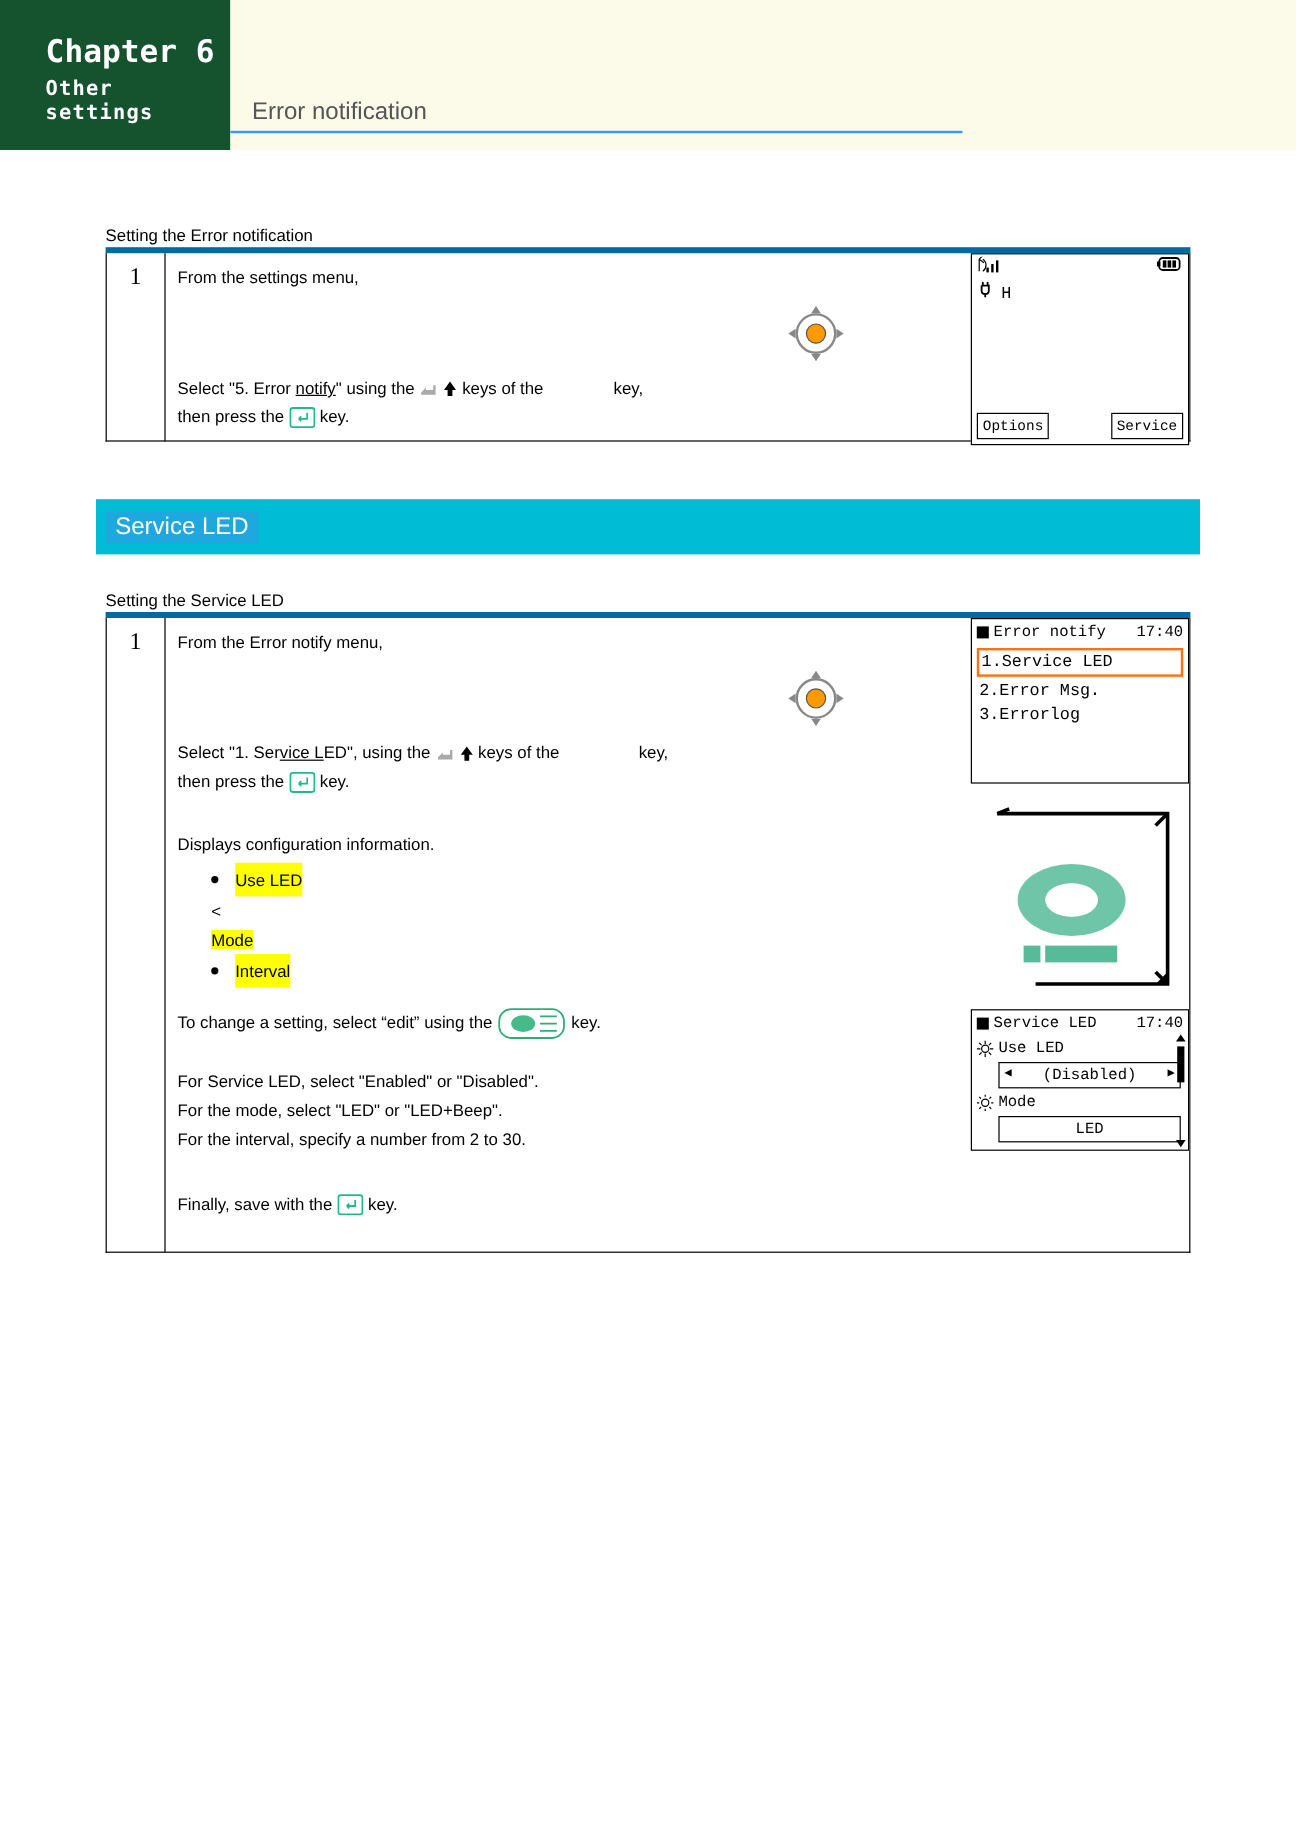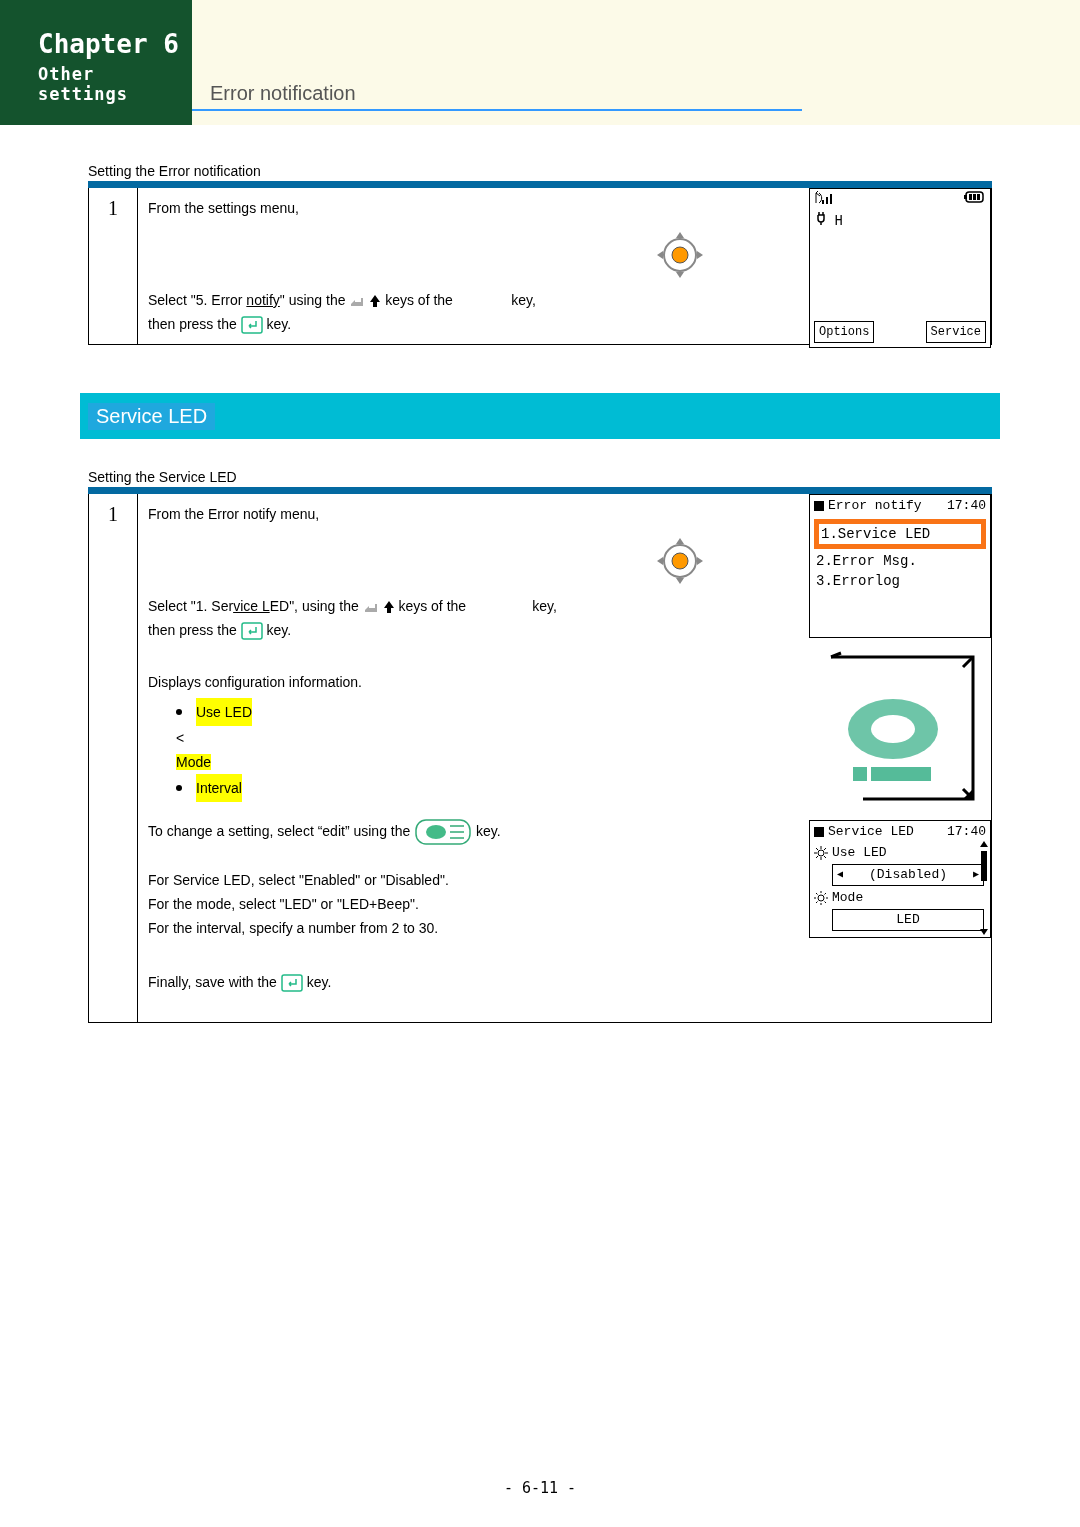--- a/index.html
+++ b/index.html
@@ -66,23 +66,24 @@
     height: 2px;
     background: #3399ff;
   }
 
   .content {
     padding: 38px 88px 0 88px;
   }
 
   .section-caption {
     font-size: 14px;
-    border-bottom: 7px solid #0369a1;
+    border-bottom: 5px solid #0369a1;
     padding-bottom: 2px;
     margin-bottom: 0;
+    margin-top: 25px;
   }
 
   table.step {
     width: 100%;
     border-collapse: collapse;
   }
   table.step td {
     border-left: 1px solid #000;
     border-right: 1px solid #000;
     border-bottom: 1px solid #000;
@@ -164,21 +165,21 @@
     padding: 0 4px;
     background: #fff;
   }
   .lcd .header {
     display:flex; justify-content:space-between;
     padding:1px 4px;
     border-bottom:none;
     font-size:13px;
   }
   .lcd .header .sq { width:10px;height:10px;background:#000;display:inline-block;margin-right:4px;vertical-align:middle;}
-  .lcd .selrow { border:5px solid #f97316; margin:2px 4px; padding:0 2px; }
+  .lcd .selrow { border:2px solid #f97316; margin:2px 4px; padding:0 2px; }
   .lcd .plain { padding:0 6px; }
 
   .lcd3 .row {
     display:flex; align-items:center; gap:4px;
     padding:0 4px; font-size:13px;
   }
   .lcd3 .valbox {
     border:1px solid #000; margin:1px 6px 2px 22px;
     padding:0 4px; text-align:left; font-size:13px;
     display:flex; justify-content:space-between; align-items:center;
@@ -451,14 +452,13 @@
             </div>
           </div>
 
         </td>
       </tr>
     </tbody>
       </table>
 
   </div>
 
-  <div class="page-num">- 6-11 -</div>
 </div>
 
 </body></html>

